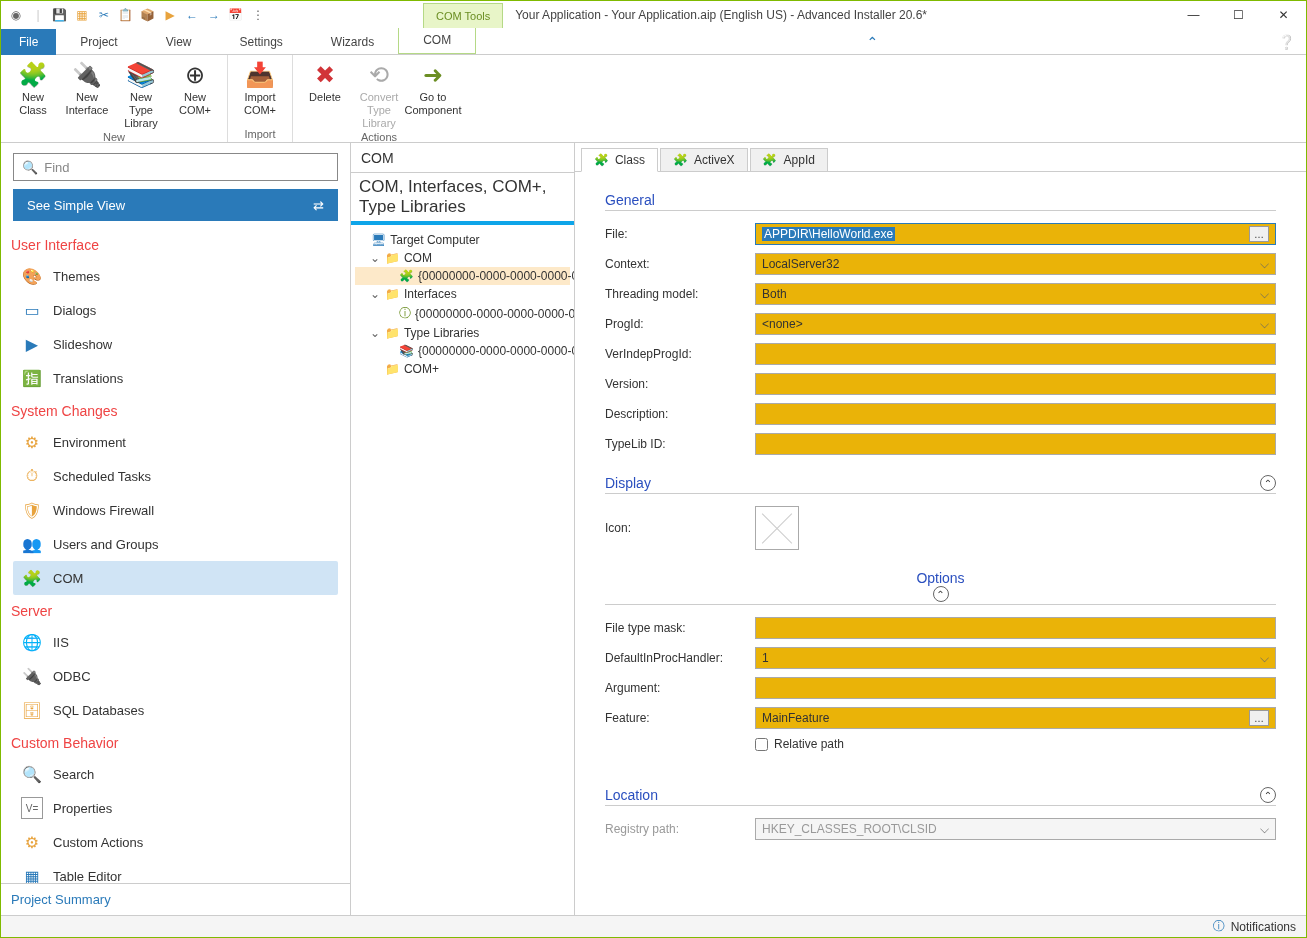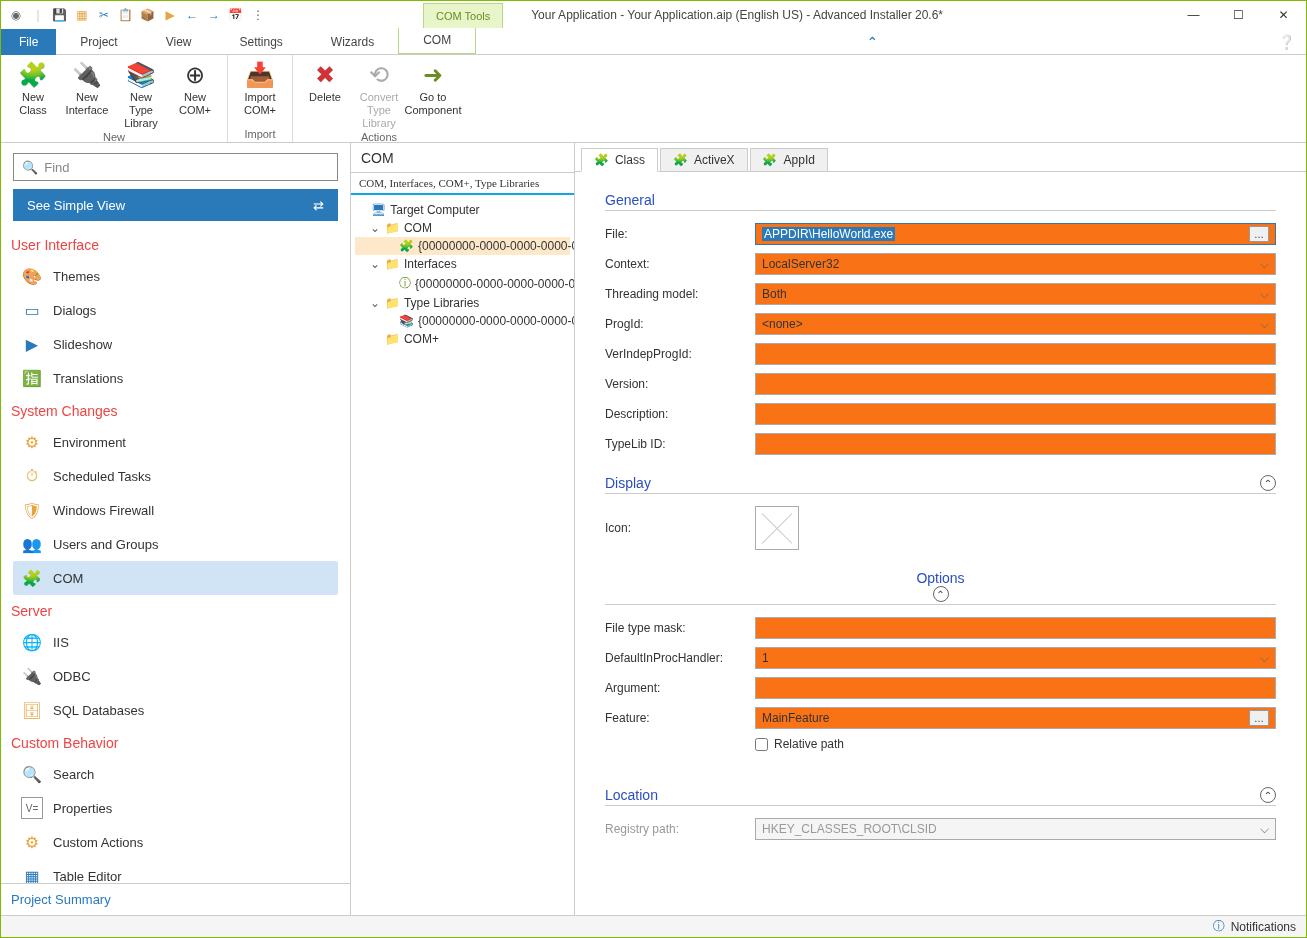--- a/index.html
+++ b/index.html
@@ -1,21 +1,21 @@
 <!DOCTYPE html>
 <html><head>
 <meta charset="utf-8">
 <style>
 * { margin: 0; padding: 0; box-sizing: border-box; font-family: "Segoe UI", sans-serif; }
 body { background: #fff; font-size: 12px; color: #333; overflow: hidden; width: 1307px; height: 938px; border: 1px solid #7fba00; position: relative;}
 .titlebar { height: 28px; display: flex; align-items: center; background: #fff; }
 .titlebar .qat { display: flex; align-items: center; gap: 4px; padding: 0 6px; }
 .titlebar .qat span { width: 18px; height: 18px; display:inline-flex; align-items:center; justify-content:center; color:#666; font-size:12px;}
 .titlebar .com-tools { background: #e8f5c8; border: 1px solid #b5d986; border-bottom:none; color: #6b8e23; padding: 6px 12px; font-size: 11px; margin-left: 150px;}
-.titlebar .title { flex: 1; text-align: left; padding-left: 28px; font-size: 12px; color: #444; }
+.titlebar .title { flex: 1; text-align: left; padding-left: 12px; font-size: 12px; color: #444; }
 .titlebar .winbtns { display: flex; }
 .titlebar .winbtns div { width: 45px; height: 28px; display:flex; align-items:center; justify-content:center; font-size: 12px; color:#333;}
 .menubar { height: 26px; display:flex; align-items:center; border-bottom: 1px solid #ccc; }
 .menubar .tab { padding: 0 24px; height: 26px; display:flex; align-items:center; font-size: 12px; color:#444; }
 .menubar .tab.file { background: #2a7ab9; color: #fff; padding: 0 18px;}
 .menubar .tab.com { border: 1px solid #b5d986; border-top:none; background:#fff; position:relative; top:-1px;}
 .menubar .help { margin-left:auto; padding-right:10px; color:#2a7ab9; font-size:14px;}
 .ribbon { height: 88px; background:#fff; border-bottom: 1px solid #ccc; display:flex; }
 .ribbon-group { border-right: 1px solid #ddd; padding: 4px 8px 2px 8px; display:flex; flex-direction:column; }
 .ribbon-group .btns { display:flex; gap: 6px; flex:1;}
@@ -27,41 +27,41 @@
 .sidebar { width: 350px; border-right:1px solid #ccc; overflow-y:auto; padding: 8px; position:relative;}
 .sidebar .find { border:1px solid #888; height:28px; display:flex; align-items:center; padding:0 8px; color:#888; font-size:13px; gap:6px; margin: 2px 4px 8px 4px;}
 .sidebar .simple-view { background:#2a7ab9; color:#fff; height:32px; display:flex; align-items:center; justify-content:space-between; padding:0 14px; font-size:13px; margin: 0 4px 8px 4px;}
 .sidebar .cat { color:#ef4444; font-size:14px; font-weight:normal; padding: 8px 4px 6px 2px;}
 .sidebar .item { display:flex; align-items:center; gap: 10px; padding: 6px 8px; font-size: 13px; color:#333; border-radius:2px; margin: 0 4px;}
 .sidebar .item.active { background:#d0e4f5; }
 .sidebar .item .icn { width:22px; height:22px; display:inline-flex; align-items:center; justify-content:center; font-size:16px; color:#e8a33d;}
 .sidebar .proj-summary { position:absolute; bottom:0; left:0; right:0; border-top:1px solid #ccc; color:#2a7ab9; padding:8px 10px; font-size:13px;}
 .middle { width: 224px; border-right: 1px solid #ccc; display:flex; flex-direction:column;}
 .middle .hdr { height: 30px; display:flex; align-items:center; padding:0 10px; font-size:14px; color:#333; border-bottom:1px solid #ccc;}
-.middle .sub { font-size:11px; color:#333; padding:4px 8px; border-bottom:2px solid #0ea5e9;font-family:Liberation Serif, serif;}
+.middle .sub { font-size:17px; color:#333; padding:4px 8px; border-bottom:4px solid #0ea5e9;}
 .middle .tree { padding: 6px 4px; font-size:12px; overflow:hidden; white-space:nowrap;}
 .tree-row { display:flex; align-items:center; gap:4px; padding:2px 0; }
 .tree-row .fld { color:#e8a33d; }
 .tree-row.sel { background:#fde9c9; }
 .tree-row .chv { width:12px; text-align:center; color:#666;}
 .tree-row .chv.none { visibility:hidden;}
 .indent1 { padding-left: 14px;}
 .indent2 { padding-left: 30px;}
 .right { flex:1; display:flex; flex-direction:column; overflow:hidden;}
 .tabs-row { display:flex; gap:2px; padding: 4px 6px 0 6px; border-bottom:1px solid #ccc;}
 .tabs-row .tab { border:1px solid #ccc; border-bottom:1px solid #fff; background:#fff; padding:4px 12px; font-size:12px; display:flex; align-items:center; gap:6px; position:relative; top:1px;}
 .tabs-row .tab.inact { background:#f0f0f0; border-bottom:1px solid #ccc;}
 .tabs-row .tab .icn{ color:#e8a33d; }
 .form-area { flex:1; overflow-y:auto; padding: 20px 30px 20px 30px;}
 .section-hdr { color:#2a4fbf; font-size:14px; border-bottom:1px solid #ccc; padding-bottom:2px; margin-bottom:12px; display:flex; align-items:center; justify-content:space-between;}
 .section-hdr .collapse { border:1px solid #666; border-radius:50%; width:16px; height:16px; font-size:10px; display:flex; align-items:center; justify-content:center; color:#333;}
 .form-row { display:flex; align-items:center; margin-bottom: 8px;}
 .form-row .lbl { width: 150px; font-size:12px; color:#333;}
 .form-row .lbl.dis { color:#999;}
-.form-row .fld { flex:1; border:1px solid #aaa; height:22px; font-size:12px; padding:0 6px; display:flex; align-items:center; background:#f97316;}
+.form-row .fld { flex:1; border:1px solid #aaa; height:22px; font-size:12px; padding:0 6px; display:flex; align-items:center; background:#eab308;}
 .form-row .fld.sel-file { border-color:#2a7ab9;}
 .form-row .fld.sel-file .hilite { background:#2a7ab9; color:#fff; padding:0 2px;}
 .form-row .fld.dd::after { content:"⌵"; margin-left:auto; color:#666;}
 .form-row .fld.dis { background:#f5f5f5; color:#999;}
 .form-row .fld .ell-btn { margin-left:auto; border:1px solid #999; background:#f0f0f0; width:20px; height:16px; font-size:10px; display:flex; align-items:center; justify-content:center;}
 .icon-box { width:44px; height:44px; border:1px solid #aaa; position:relative;}
 .icon-box::before,.icon-box::after { content:""; position:absolute; width:100%; height:1px; background:#ccc; top:50%; left:0;}
 .icon-box::before { transform: rotate(45deg);}
 .icon-box::after { transform: rotate(-45deg);}
 .chk { display:flex; align-items:center; gap:6px; font-size:12px; padding-left:0;}

